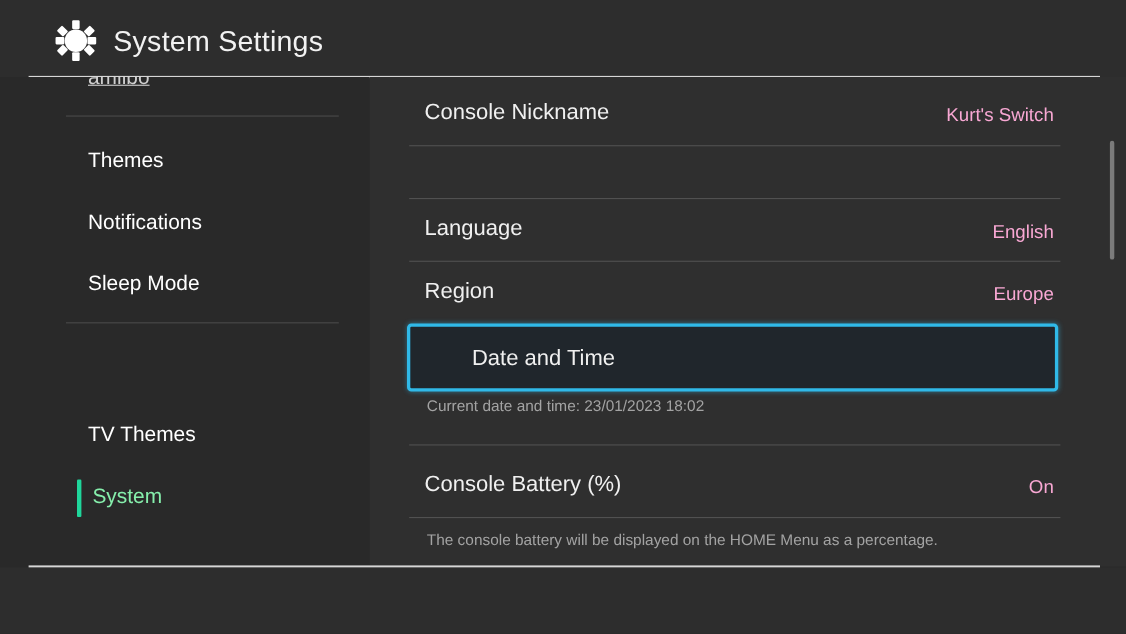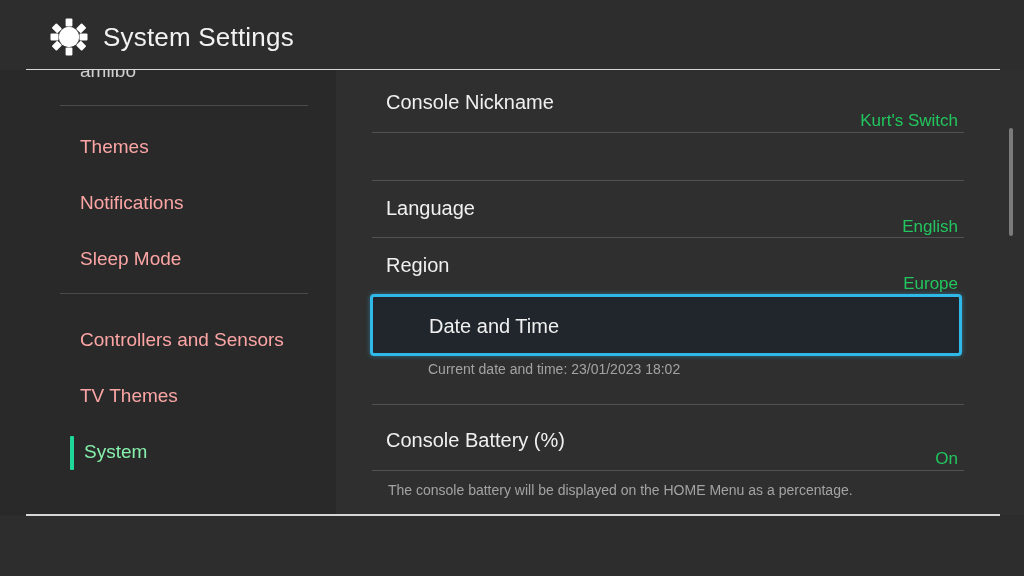--- a/index.html
+++ b/index.html
@@ -52,21 +52,21 @@
     position: absolute;
     left: 0; top: 70px;
     width: 336px; height: 445px;
     background: #292929;
     overflow: hidden;
   }
   .side-item {
     position: absolute;
     left: 80px;
     font-size: 19px;
-    color: #fca5a5;
+    color: #ffffff;
     white-space: nowrap;
   }
   .side-item.clipped { color: #cfcfcf; }
   .side-item.selected { color: #86efac; left: 84px; }
   .side-sel-bar {
     position: absolute;
     left: 70px;
     width: 4px; height: 34px;
     background: #1fd69b;
     border-radius: 1px;
@@ -95,24 +95,23 @@
     position: absolute;
     left: 0;
     font-size: 20px;
     color: #f0f0f0;
     white-space: nowrap;
   }
   .row-value {
     position: absolute;
     right: 0;
     font-size: 17px;
-    color: #22c55e;
+    color: #f9a8d4;
     white-space: nowrap;
     text-align: left;
-    margin-top: 16px;
   }
   .row-divider {
     position: absolute;
     left: 36px;
     width: 592px; height: 1px;
     background: #515151;
   }
   .row-sub {
     position: absolute;
     left: 52px;
@@ -182,33 +181,32 @@
         <rect x="27.8" y="23.7" width="6.8" height="8" rx="1" transform="rotate(-45 31.2 27.7)"></rect>
         <circle cx="19" cy="19" r="10.2"></circle>
       </g>
     </svg>
     <div id="header-title">System Settings</div>
     <div id="header-rule"></div>
   </div>
 
   <div id="sidebar">
 
-    <div class="side-item clipped" style="top:-10px;">amiibo</div>
+    <div class="side-item clipped" style="top:-10px;text-decoration:underline;">amiibo</div>
 
     <div class="side-divider" style="top:35px;"></div>
 
     <div class="side-item" style="top:66px;">Themes</div>
 
     <div class="side-item" style="top:122px;">Notifications</div>
 
     <div class="side-item" style="top:178px;">Sleep Mode</div>
 
     <div class="side-divider" style="top:223px;"></div>
 
-    <div class="side-item" style="top:259px;">Controllers and Sensors</div>
 
     <div class="side-item" style="top:315px;">TV Themes</div>
 
     <div class="side-sel-bar" style="top:366px;"></div>
     <div class="side-item selected" style="top:371px;">System</div>
   </div>
 
   <div id="main">
 
     <div class="row" style="top:21px;">
@@ -226,21 +224,21 @@
     <div class="row-divider" style="top:167px;"></div>
 
     <div class="row" style="top:184px;">
       <div class="row-label">Region</div>
       <div class="row-value" style="top:4px;">Europe</div>
     </div>
 
     <div id="row-datetime">
       <div class="row-label">Date and Time</div>
     </div>
-    <div class="row-sub" style="top:291px;margin-left:40px;">Current date and time: 23/01/2023 18:02</div>
+    <div class="row-sub" style="top:291px;">Current date and time: 23/01/2023 18:02</div>
 
     <div class="row-divider" style="top:334px;"></div>
 
     <div class="row" style="top:359px;">
       <div class="row-label">Console Battery (%)</div>
       <div class="row-value" style="top:4px;">On</div>
     </div>
     <div class="row-divider" style="top:400px;"></div>
     <div class="row-sub" style="top:412px;">The console battery will be displayed on the HOME Menu as a percentage.</div>
   </div>

